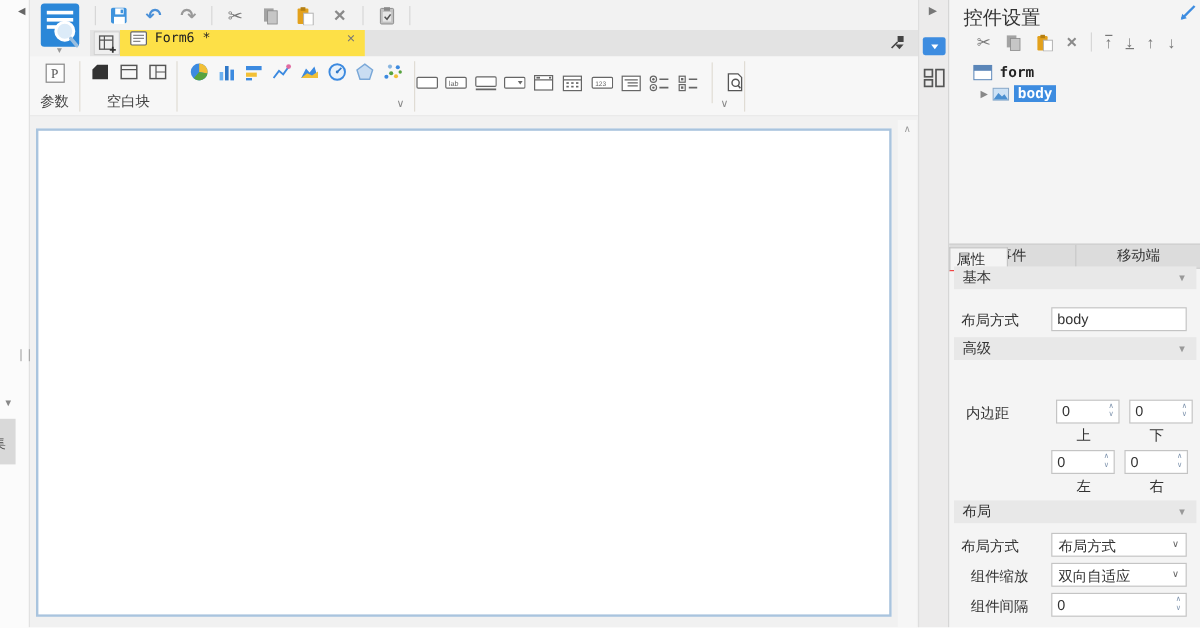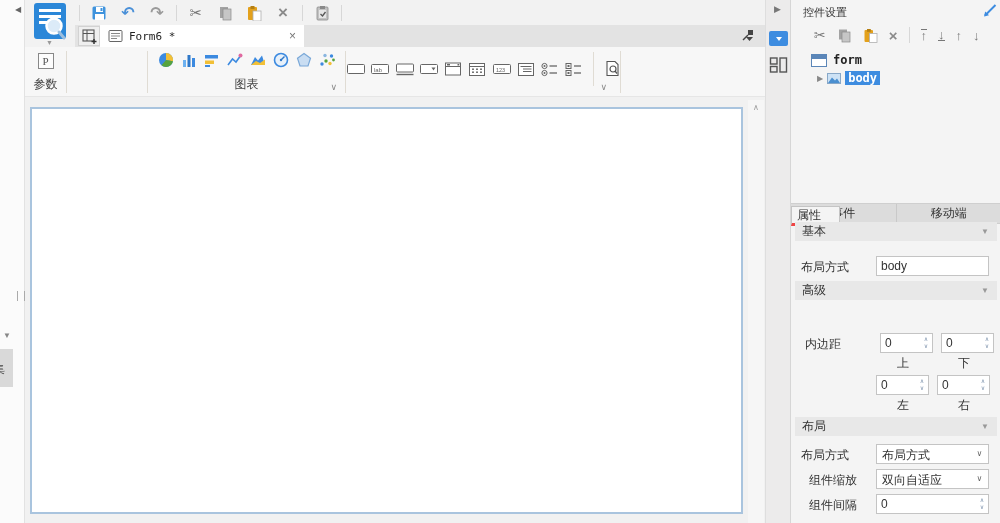--- a/index.html
+++ b/index.html
@@ -15,21 +15,21 @@
   #topbar{left:75px;top:0;width:690px;height:25px;background:#f2f2f2;display:flex;align-items:center;gap:9px;padding-left:4px;box-sizing:border-box}
   .vsep{width:1px;height:16px;background:#d7d7d7}
   .tbtn{display:flex;align-items:center;justify-content:center;width:20px;height:20px;cursor:pointer}
   .g-undo{color:#4a90d8;font-size:16px;font-weight:bold}
   .g-redo{color:#9a9a9a;font-size:16px;font-weight:bold}
   .g-cut{color:#777;font-size:15px}
   .g-del{color:#8a8a8a;font-size:17px;font-weight:bold}
   
   #tabbar{left:75px;top:25px;width:690px;height:22px;background:#e3e3e3;display:flex;align-items:center;box-sizing:border-box}
   #newform-btn{width:22px;height:20px;margin-left:3px;background:#efefef;border:1px solid #d2d2d2;display:flex;align-items:center;justify-content:center;box-sizing:border-box}
-  #active-tab{width:204px;height:22px;background:#ffffff;display:flex;align-items:center;padding:0 8px;box-sizing:border-box}
+  #active-tab{width:204px;height:22px;background:#fde047;display:flex;align-items:flex-start;padding:0 8px;box-sizing:border-box}
   #tab-label{margin-left:6px;font-size:11px;color:#222}
   #tab-close{margin-left:auto;color:#777;font-size:12px;cursor:pointer}
   #dock-icon{margin-left:auto;margin-right:10px}
   
   #ribbon{left:25px;top:47px;width:740px;height:50px;background:#f7f7f7;border-bottom:1px solid #e6e6e6;box-sizing:border-box}
   .rgroup{position:absolute;top:0;height:49px}
   .ricons{position:absolute;top:5px;left:0;right:0;display:flex;align-items:center;justify-content:center;gap:7px}
   .rlabel{position:absolute;bottom:3px;left:0;right:0;text-align:center;font-size:12px;color:#444}
   .rchev{position:absolute;bottom:4px;color:#888;font-size:9px}
   .rsep{position:absolute;top:4px;width:1px;height:42px;background:#e0dcd4}
@@ -40,36 +40,36 @@
   #vscroll{position:absolute;left:723px;top:3px;width:16px;height:423px;background:#f6f6f6}
   #vscroll .up{display:block;text-align:center;color:#9a9a9a;font-size:8px;padding-top:3px}
   
   #side-strip{left:765px;top:0;width:25px;height:523px;background:#ecebeb;border-left:1px solid #dedede;box-sizing:border-box}
   #strip-expand{position:absolute;left:8px;top:4px;color:#777;font-size:9px}
   #strip-widget{position:absolute;left:3px;top:31px;width:19px;height:15px;background:#3d8ce0;border-radius:2px;display:flex;align-items:center;justify-content:center}
   .wtri{width:0;height:0;border-left:3px solid transparent;border-right:3px solid transparent;border-top:4px solid #fff}
   #strip-layout{position:absolute;left:3px;top:56px}
   
   #right-panel{left:790px;top:0;width:210px;height:523px;background:#f4f4f4;border-left:1px solid #d6d6d6;box-sizing:border-box}
-  #rp-title{position:absolute;left:12px;top:5px;font-size:11px;color:#333}
+  #rp-title{position:absolute;left:12px;top:5px;font-size:16px;color:#333}
   #rp-pin{position:absolute;right:3px;top:3px}
   #rp-toolbar{position:absolute;left:0;top:24px;width:210px;height:22px;display:flex;align-items:center;gap:11px;padding-left:23px;box-sizing:border-box}
   .rp-tb{color:#777;cursor:pointer;display:flex;align-items:center;justify-content:center}
   .barrow{font-size:13px;color:#777;line-height:11px}
   .bar-top{border-top:1.5px solid #777;padding-top:0px}
   .bar-bot{border-bottom:1.5px solid #777}
   #tree-form{position:absolute;left:20px;top:53px;display:flex;align-items:center;gap:6px}
   #tree-body{position:absolute;left:26px;top:71px;display:flex;align-items:center;gap:4px}
   .tree-label{font-size:12px;font-weight:bold;color:#222}
   #body-sel{background:#3d8ce0;color:#fff;padding:0 3px;font-weight:bold}
   .texp{color:#888;font-size:8px}
   
   #rp-tabs{position:absolute;left:0;top:203px;width:210px;height:21px;display:flex;background:#dcdcdc;border-top:1px solid #cfcfcf;border-bottom:1px solid #cfcfcf;box-sizing:border-box}
   .rp-tab{flex:1;display:flex;align-items:center;justify-content:center;border-right:1px solid #c9c9c9;color:#333;cursor:pointer}
-  .rp-tab.sel{background:#f4f4f4;border-bottom:3px solid #ef4444}
+  .rp-tab.sel{background:#f4f4f4;border-bottom:1px solid #ef4444}
   
   .phdr{position:absolute;left:4px;width:202px;height:19px;background:#e8e8e8;line-height:19px;padding-left:7px;box-sizing:border-box;color:#333}
   .phdr .caret{position:absolute;right:8px;top:0;color:#999;font-size:8px}
   .plabel{position:absolute;left:10px;top:5px;color:#333}
   .plabel.ind{left:18px}
   .pinput{position:absolute;top:2px;height:20px;background:#fff;border:1px solid #c4c4c4;box-sizing:border-box;font-size:12px;padding:2px 4px;font-family:"Liberation Sans",sans-serif;color:#333}
   .spinctl{position:absolute;top:2px;height:20px}
   .spinctl input{width:100%;height:20px;border:1px solid #c4c4c4;box-sizing:border-box;font-size:12px;padding:2px 13px 2px 4px;font-family:"Liberation Sans",sans-serif;color:#333}
   .spinarr{position:absolute;right:2px;top:3px;width:10px;display:flex;flex-direction:column;align-items:center;color:#7e93ad;font-size:6px;line-height:7px}
   .sel{position:absolute;top:2px;height:20px;background:#fff;border:1px solid #c4c4c4;box-sizing:border-box;padding:2px 18px 2px 5px;color:#333}
@@ -195,20 +195,37 @@
       <div class="ricons">
         <svg width="18" height="18">
           <rect x="1.5" y="1.5" width="15" height="15" fill="#fdfdfd" stroke="#888" stroke-width="1"></rect>
           <text x="5.5" y="13" font-size="11" fill="#555" font-family="Liberation Serif,serif">P</text>
         </svg>
       </div>
       <div class="rlabel">参数</div>
     </div>
     <div class="rsep" style="left:41px"></div>
 
+    <div class="rgroup" style="left:42px;width:80px">
+      <div class="ricons">
+        <svg class="cicon" width="17" height="16">
+          <path d="M6 2 H15 V14 H2 V6 Z" fill="#333"></path>
+        </svg>
+        <svg class="cicon" width="17" height="16">
+          <rect x="2" y="2.5" width="13" height="11" fill="none" stroke="#555" stroke-width="1.2"></rect>
+          <line x1="2" y1="6" x2="15" y2="6" stroke="#555" stroke-width="1.2"></line>
+        </svg>
+        <svg class="cicon" width="17" height="16">
+          <rect x="2" y="2.5" width="13" height="11" fill="none" stroke="#555" stroke-width="1.2"></rect>
+          <line x1="7" y1="2.5" x2="7" y2="13.5" stroke="#555"></line>
+          <line x1="7" y1="8" x2="15" y2="8" stroke="#555"></line>
+        </svg>
+      </div>
+      <div class="rlabel">空白块</div>
+    </div>
     <div class="rsep" style="left:122px"></div>
 
     <div class="rgroup" style="left:123px;width:197px">
       <div class="ricons">
         <svg class="cicon" width="16" height="16">
           <circle cx="8" cy="8" r="7" fill="#3c8ae0"></circle>
           <path d="M8 8 L8 1 A7 7 0 0 1 14.9 9.2 Z" fill="#f2c037"></path>
           <path d="M8 8 L14.9 9.2 A7 7 0 0 1 3.5 13.3 Z" fill="#57a33e"></path>
         </svg>
         <svg class="cicon" width="16" height="16">
@@ -239,21 +256,20 @@
         </svg>
         <svg class="cicon" width="16" height="16">
           <circle cx="3" cy="12" r="1.7" fill="#3c8ae0"></circle>
             <circle cx="7" cy="9" r="1.7" fill="#57a33e"></circle>
           <circle cx="11" cy="11.5" r="1.7" fill="#f2c037"></circle>
             <circle cx="12.5" cy="4" r="1.7" fill="#3c8ae0"></circle>
           <circle cx="6" cy="3.5" r="1.7" fill="#8ab6e0"></circle>
             <circle cx="14.5" cy="8" r="1.4" fill="#57a33e"></circle>
         </svg>
       </div>
-      <div class="rlabel">图表</div>
       <span class="rchev" style="right:8px">∨</span>
     </div>
     <div class="rsep" style="left:320px"></div>
 
     <div class="rgroup" style="left:321px;width:274px">
       <div class="ricons" style="gap:5px">
         <svg class="cicon" width="20" height="16">
           <rect x="1.5" y="3.5" width="17" height="9" rx="1" fill="#fff" stroke="#666"></rect>
         </svg>
         <svg class="cicon" width="20" height="16">

